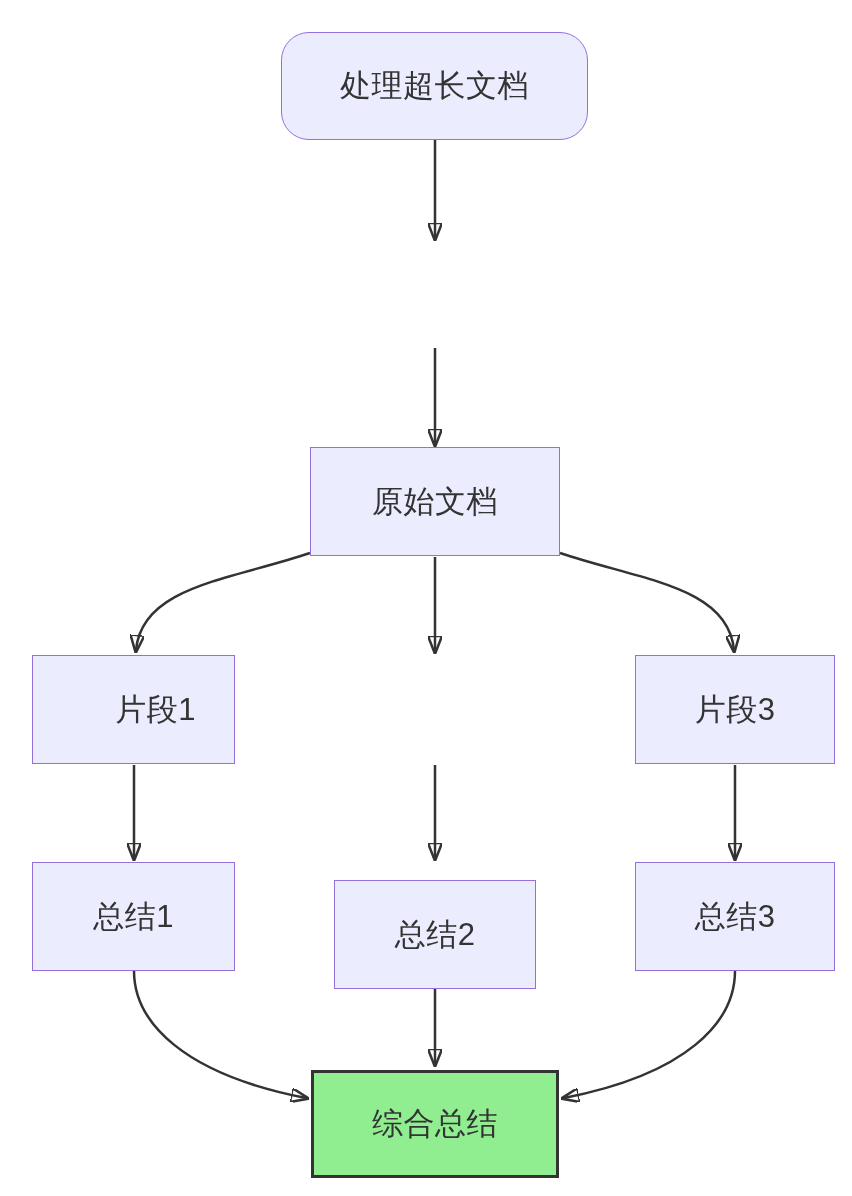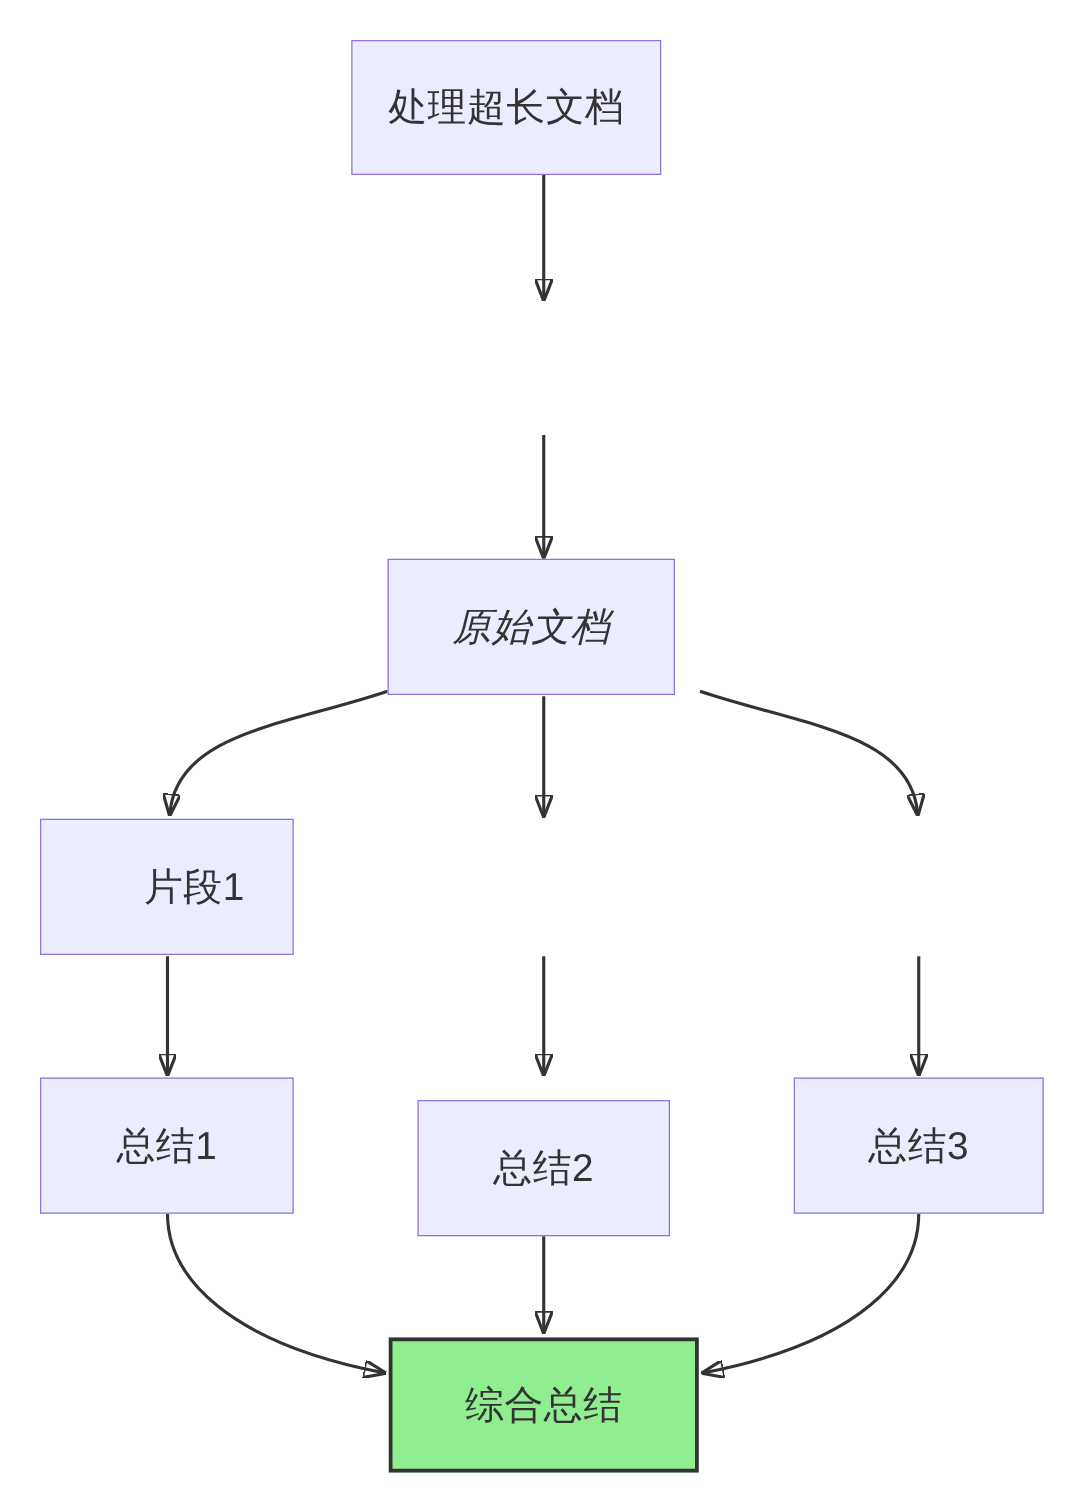--- a/index.html
+++ b/index.html
@@ -67,34 +67,37 @@
     <path d="M435,557 L435,651" marker-end="url(#arrow)"></path>
     <path d="M560,553 C640,580 728,586 734,650" marker-end="url(#arrow)"></path>
     <path d="M134,765 L134,858" marker-end="url(#arrow)"></path>
     <path d="M435,765 L435,858" marker-end="url(#arrow)"></path>
     <path d="M735,765 L735,858" marker-end="url(#arrow)"></path>
     <path d="M134,971 C134,1022 183,1074 306,1098" marker-end="url(#arrow)"></path>
     <path d="M435,971 L435,1064" marker-end="url(#arrow)"></path>
     <path d="M735,971 C735,1022 687,1074 564,1098" marker-end="url(#arrow)"></path>
   </svg>
 
-  <div class="node" style="left:281px; top:32px; width:248px; height:108px;">
+  <div class="node" style="left:281px; top:32px; width:307px; height:108px;border-radius:28px;">
     <span>处理超长文档</span>
   </div>
 
 
-  <div class="node" style="left:310px; top:447px; width:230px; height:109px;font-style:italic;">
+  <div class="node" style="left:310px; top:447px; width:250px; height:109px;">
     <span>原始文档</span>
   </div>
 
   <div class="node" style="left:32px; top:655px; width:203px; height:109px;padding-left:44px;">
     <span>片段1</span>
   </div>
 
 
+  <div class="node" style="left:635px; top:655px; width:200px; height:109px;">
+    <span>片段3</span>
+  </div>
 
   <div class="node" style="left:32px; top:862px; width:203px; height:109px;">
     <span>总结1</span>
   </div>
 
   <div class="node" style="left:334px; top:862px; width:202px; height:109px;margin-top:18px;">
     <span>总结2</span>
   </div>
 
   <div class="node" style="left:635px; top:862px; width:200px; height:109px;">

